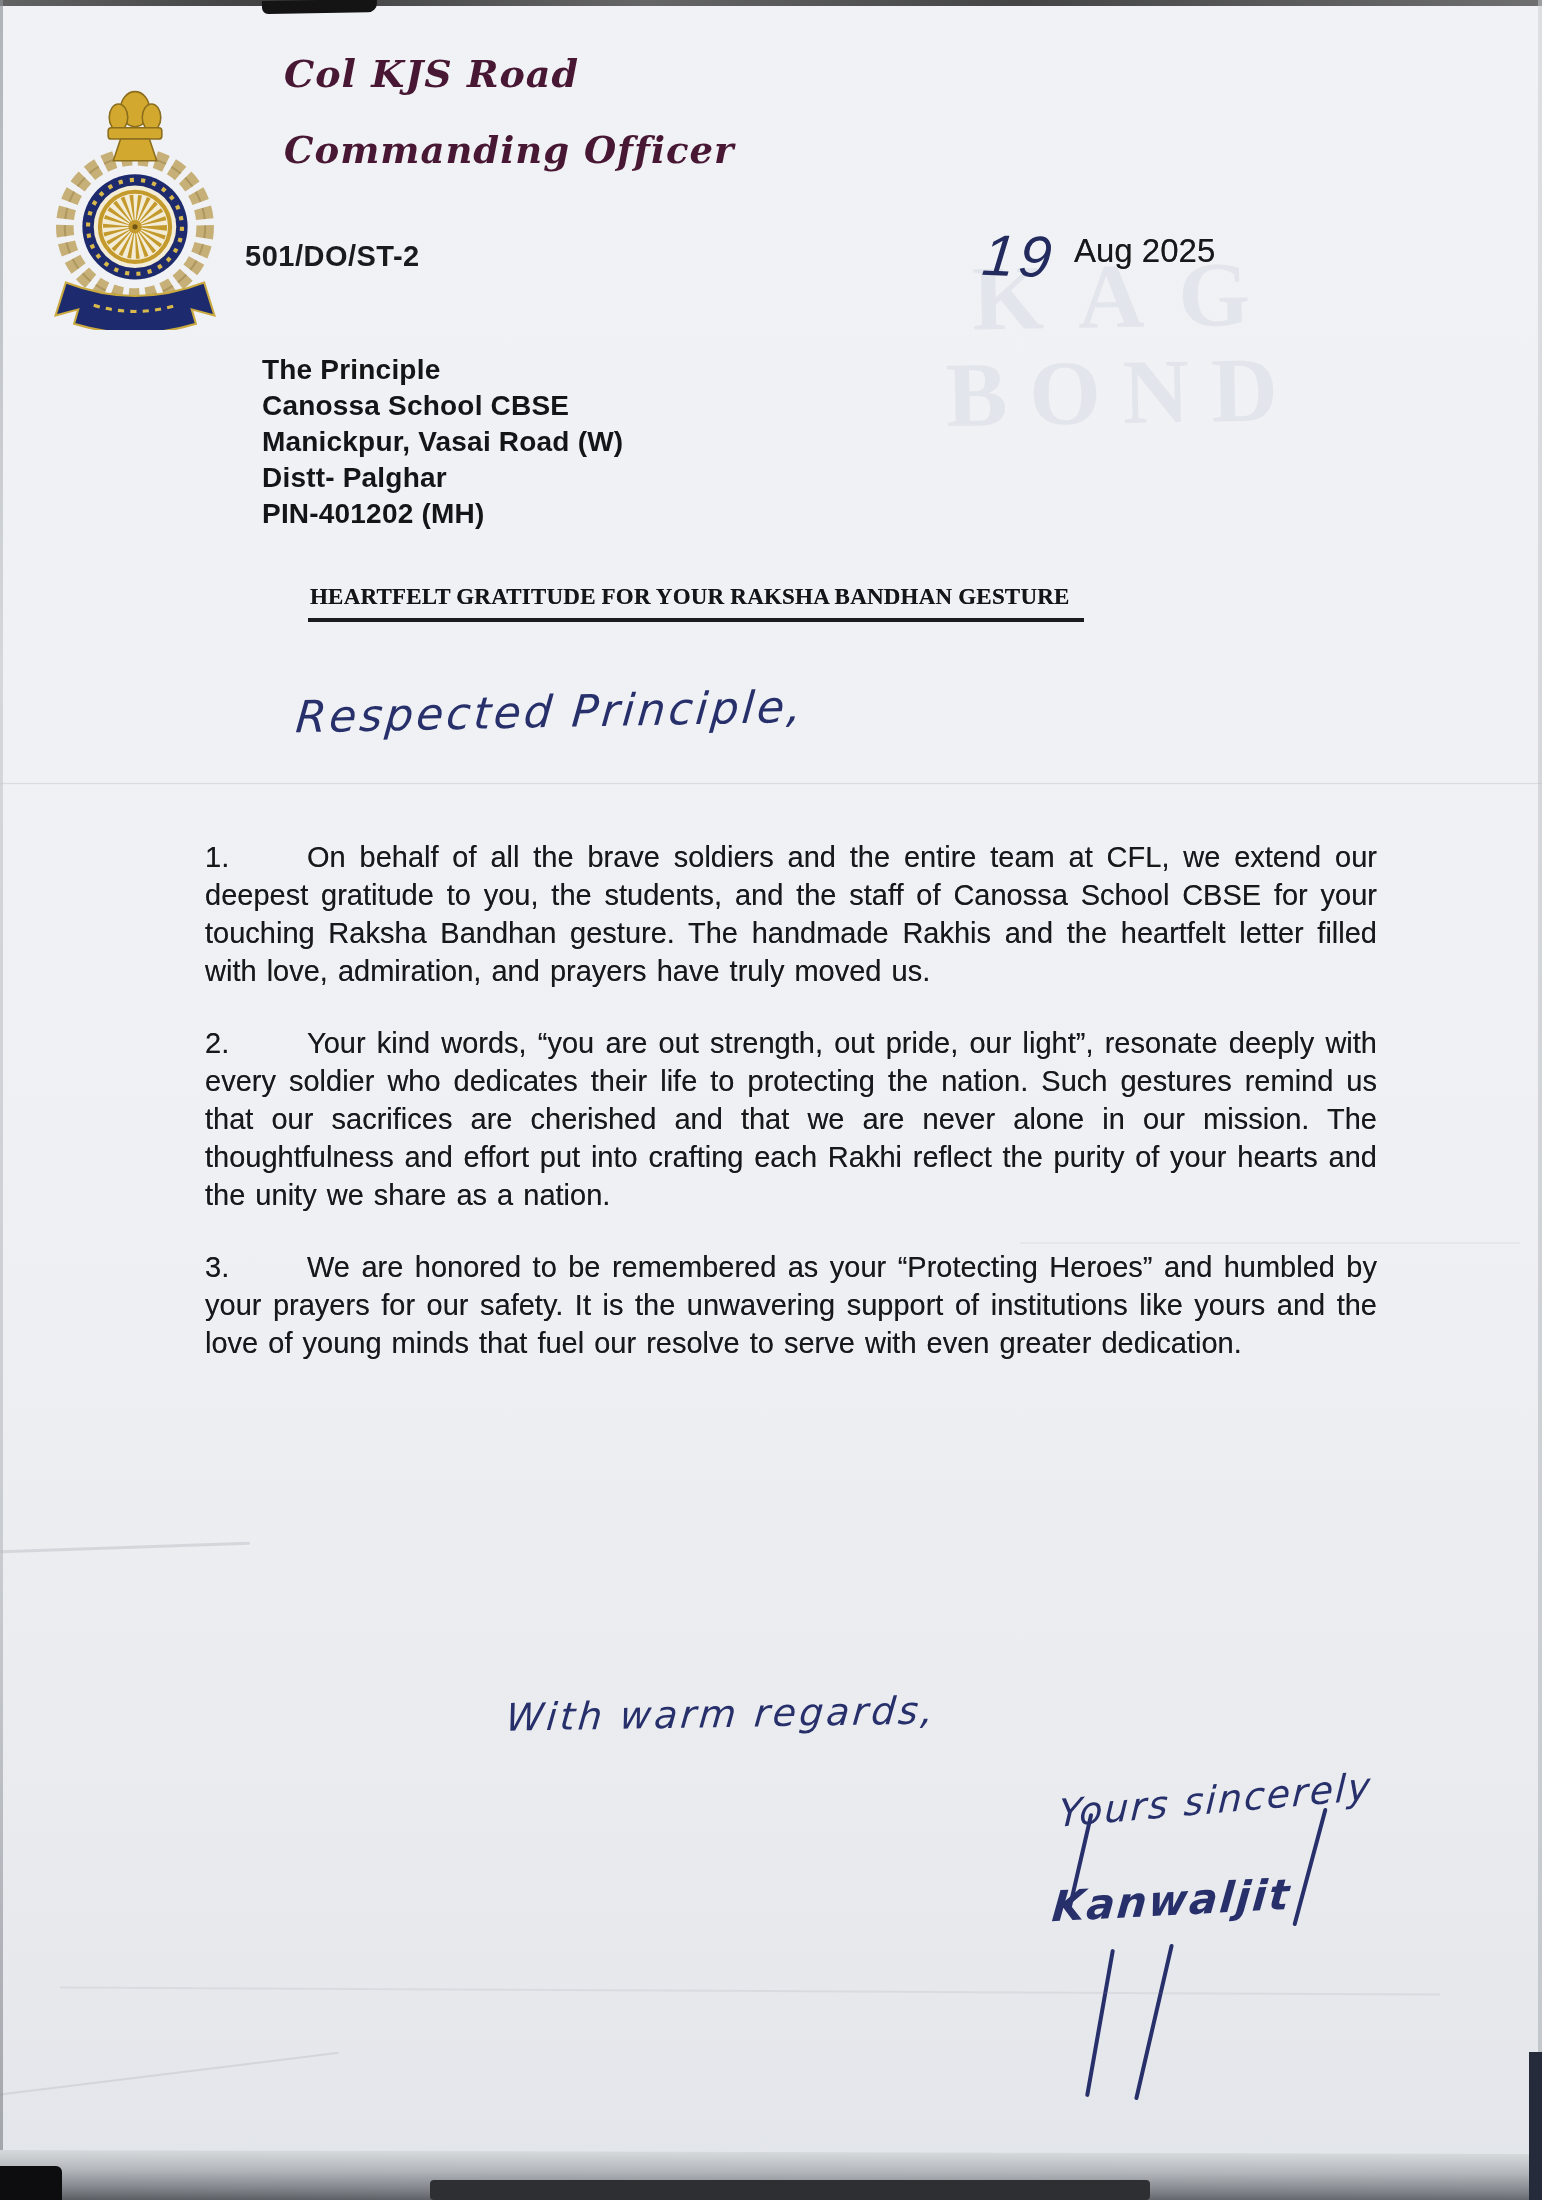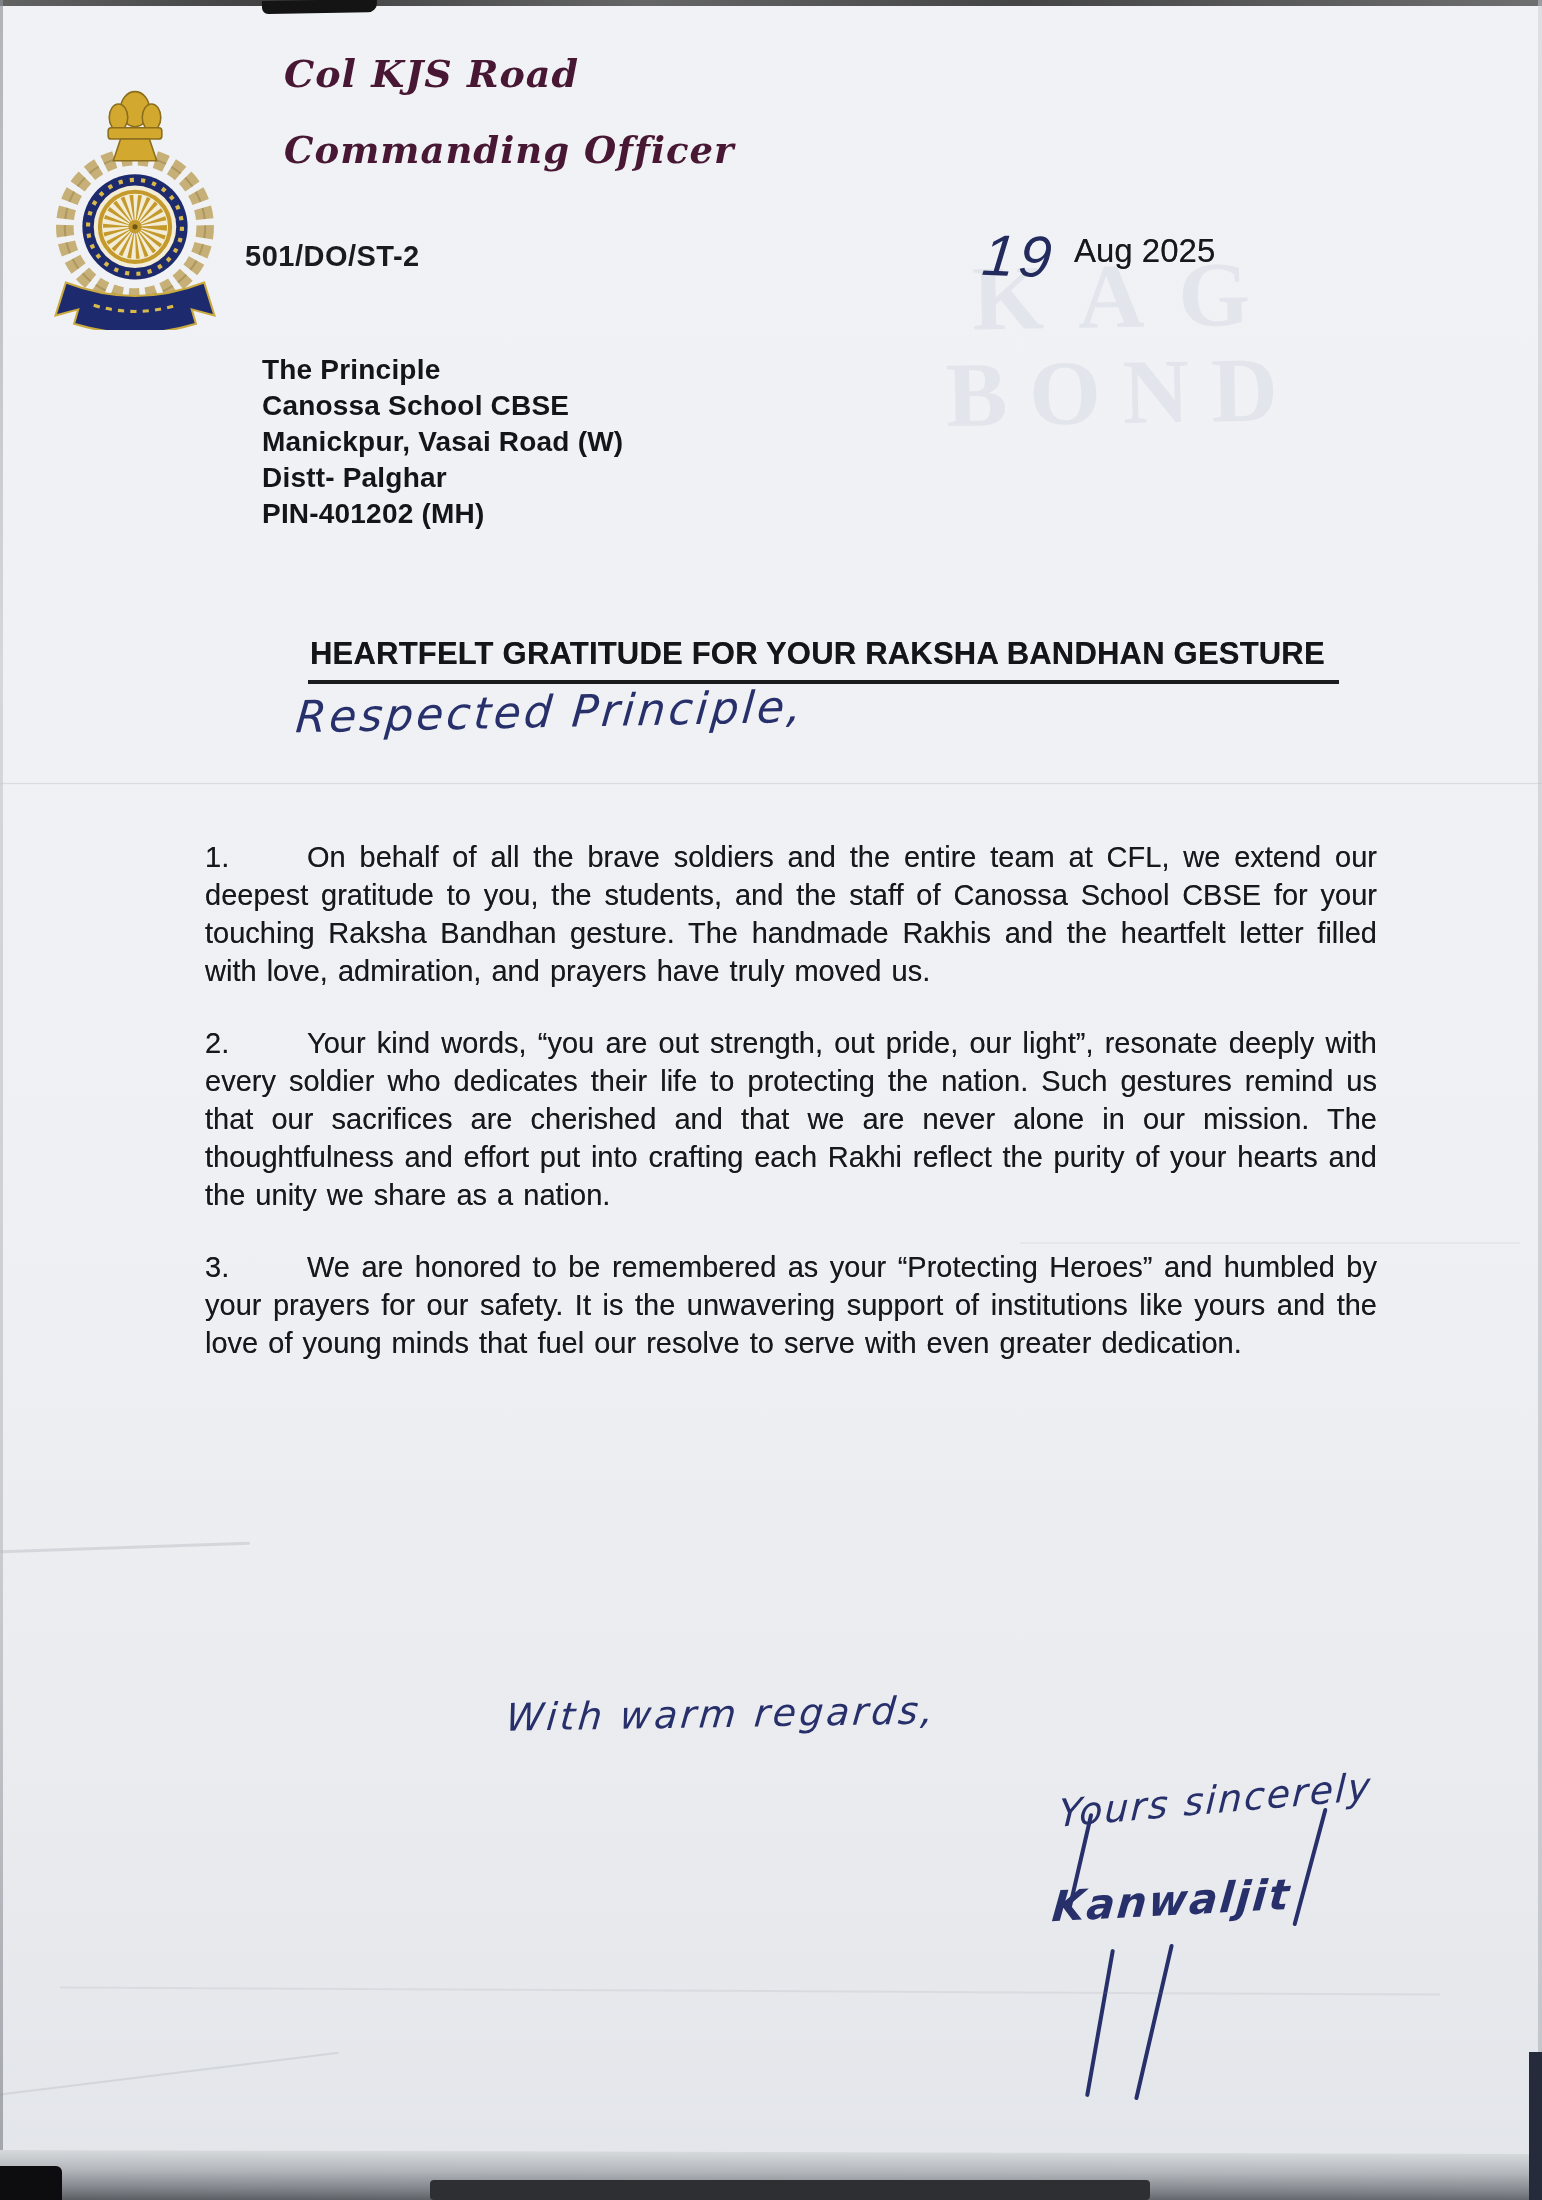--- a/index.html
+++ b/index.html
@@ -42,22 +42,22 @@
   .unit-address{left:893px;top:82px;font-size:26px;line-height:34px;color:#17181a;
     text-shadow:0 0 .6px rgba(0,0,0,.65);}
   .ref-number{left:245px;top:240px;font-size:29px;font-weight:bold;color:#1a1b1d;letter-spacing:.5px;}
   .date-line{left:983px;top:222px;}
   .date-day{display:inline-block;font-size:58px;color:#222a5e;font-style:italic;
     transform:rotate(2deg) skewX(-4deg);vertical-align:-14px;letter-spacing:4px;}
   .date-rest{display:inline-block;font-size:33px;font-weight:normal;color:#17181a;margin-left:14px;
     text-shadow:0 0 .5px rgba(0,0,0,.6);}
   
   .recipient{left:262px;top:352px;font-size:28px;font-weight:bold;line-height:36px;color:#141517;letter-spacing:.2px;}
-  .subject{left:308px;top:636px;font-size:31px;font-weight:bold;color:#141517;letter-spacing:.2px;
-    border-bottom:4px solid #1b1c1e;padding:0 14px 8px 2px;text-shadow:0 0 .5px rgba(0,0,0,.6);}
+  .subject{left:308px;top:584px;font-size:23px;font-weight:bold;color:#141517;letter-spacing:.2px;
+    border-bottom:4px solid #1b1c1e;padding:0 14px 8px 2px;text-shadow:0 0 .5px rgba(0,0,0,.6);font-family:Liberation Serif, serif;}
   
   .hand{color:#27306b;font-family:"DejaVu Sans","Liberation Sans",sans-serif;font-style:italic;}
   .salutation{left:296px;top:686px;font-size:44px;letter-spacing:3px;transform:rotate(-1.2deg) skewX(-6deg);}
   .regards{left:506px;top:1692px;font-size:38px;letter-spacing:3px;transform:rotate(-1deg) skewX(-6deg);}
   .sincerely{left:1058px;top:1778px;font-size:38px;letter-spacing:2px;transform:rotate(-5deg) skewX(-8deg);}
   .signature{left:1052px;top:1876px;font-size:42px;letter-spacing:2px;transform:rotate(-3deg) skewX(-8deg);font-weight:bold;}
   .ink-stroke{width:4px;background:#27306b;border-radius:3px;}
   .s1{left:1078px;top:1812px;height:102px;transform:rotate(13deg);}
   .s2{left:1308px;top:1806px;height:122px;transform:rotate(15deg);}
   .s3{left:1098px;top:1948px;height:150px;transform:rotate(10deg);}

